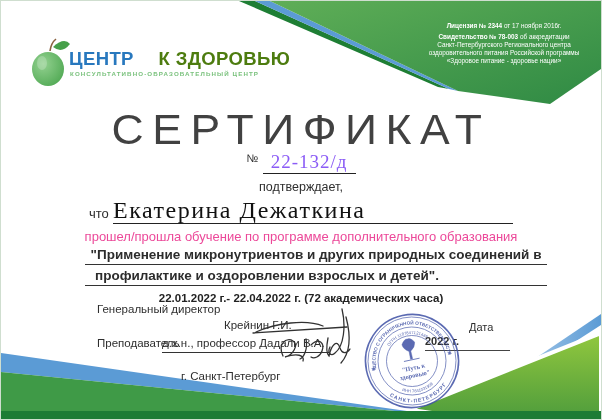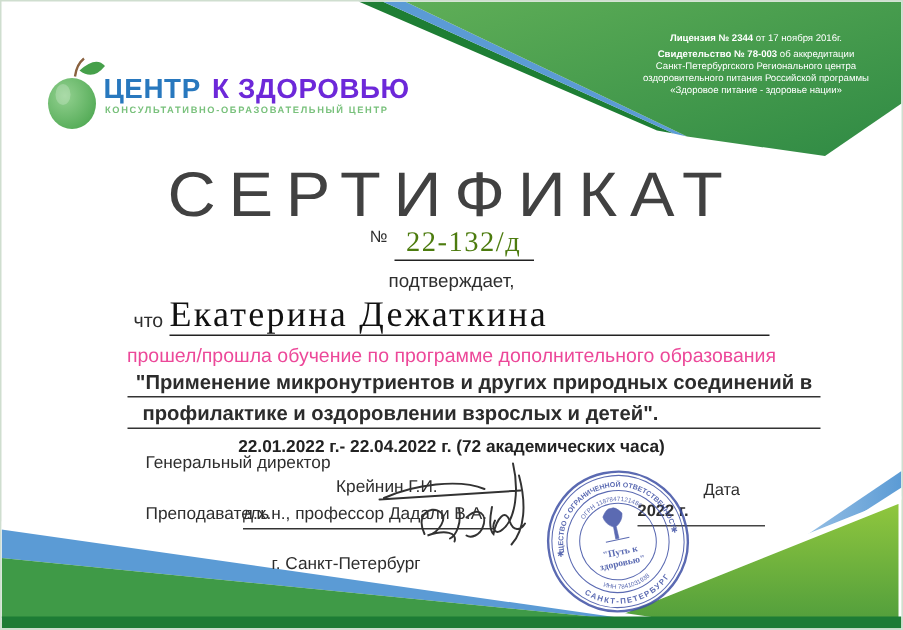--- a/index.html
+++ b/index.html
@@ -57,37 +57,37 @@
     <g>
       <path d="M49,50 q1,-8 6,-12" stroke="#8a6240" stroke-width="1.6" fill="none"></path>
       <path d="M52,46 q11,-10 17,-3 q-8,10 -17,3" fill="#46a04a"></path>
       <ellipse cx="47" cy="68" rx="16" ry="17" fill="url(#gApple)"></ellipse>
       <ellipse cx="41" cy="62" rx="5" ry="7" fill="#ffffff" opacity="0.22"></ellipse>
     </g>
   </svg>
 
   <div class="abs" style="left:68px;top:47px;font-size:18.5px;font-weight:bold;letter-spacing:.4px">
     <span style="color:#2878be">ЦЕНТР</span>
-    <span style="color:#6d28d9;margin-left:2px">К ЗДОРОВЬЮ</span>
+    <span style="color:#4d7c0f;margin-left:19px">К ЗДОРОВЬЮ</span>
   </div>
   <div class="abs" style="left:69px;top:69px;font-size:6.2px;letter-spacing:1.1px;color:#79c17c;font-weight:bold">КОНСУЛЬТАТИВНО-ОБРАЗОВАТЕЛЬНЫЙ ЦЕНТР</div>
 
   <div class="abs" style="left:408px;top:21px;width:190px;text-align:center;color:#fff;font-size:6.4px;line-height:7.8px">
     <div style="margin-bottom:3.5px"><b>Лицензия № 2344</b><span> от 17 ноября 2016г.</span></div>
     <div><b>Свидетельство № 78-003</b><span> об аккредитации</span></div>
     <div>Санкт-Петербургского Регионального центра</div>
     <div>оздоровительного питания Российской программы</div>
     <div>«Здоровое питание - здоровье нации»</div>
   </div>
 
   <div class="abs ctr" style="top:105px;font-size:42px;letter-spacing:8px;color:#414141;transform:scaleX(1.06);transform-origin:center">СЕРТИФИКАТ</div>
 
   <div class="abs ctr" style="top:150px">
     <span style="font-size:11px;vertical-align:6px">№</span>
-    <span style="font-family:'Liberation Serif',serif;font-size:19px;letter-spacing:1px;border-bottom:1.5px solid #222;padding:0 8px 1px;color:#4d7c0f">22-132/д</span>
+    <span style="font-family:'Liberation Serif',serif;font-size:19px;letter-spacing:1px;border-bottom:1.5px solid #222;padding:0 8px 1px;color:#8b5cf6">22-132/д</span>
   </div>
 
   <div class="abs ctr" style="top:179px;font-size:12.5px">подтверждает,</div>
 
   <div class="abs" style="left:88px;top:206px;font-size:13px">что</div>
   <div class="abs" style="left:112px;top:196px;width:400px;height:26px;border-bottom:1.5px solid #222;text-align:left;font-family:'Liberation Serif',serif;font-size:24px;letter-spacing:1.5px;color:#111">Екатерина Дежаткина</div>
 
   <div class="abs ctr" style="top:229px;font-size:13px;color:#ec4899">прошел/прошла обучение по программе дополнительного образования</div>
 
   <div class="abs" style="left:84px;top:246px;width:462px;height:17px;border-bottom:1.5px solid #333;text-align:center;font-weight:bold;font-size:13.5px;color:#2c2c2c">"Применение микронутриентов и других природных соединений в</div>

